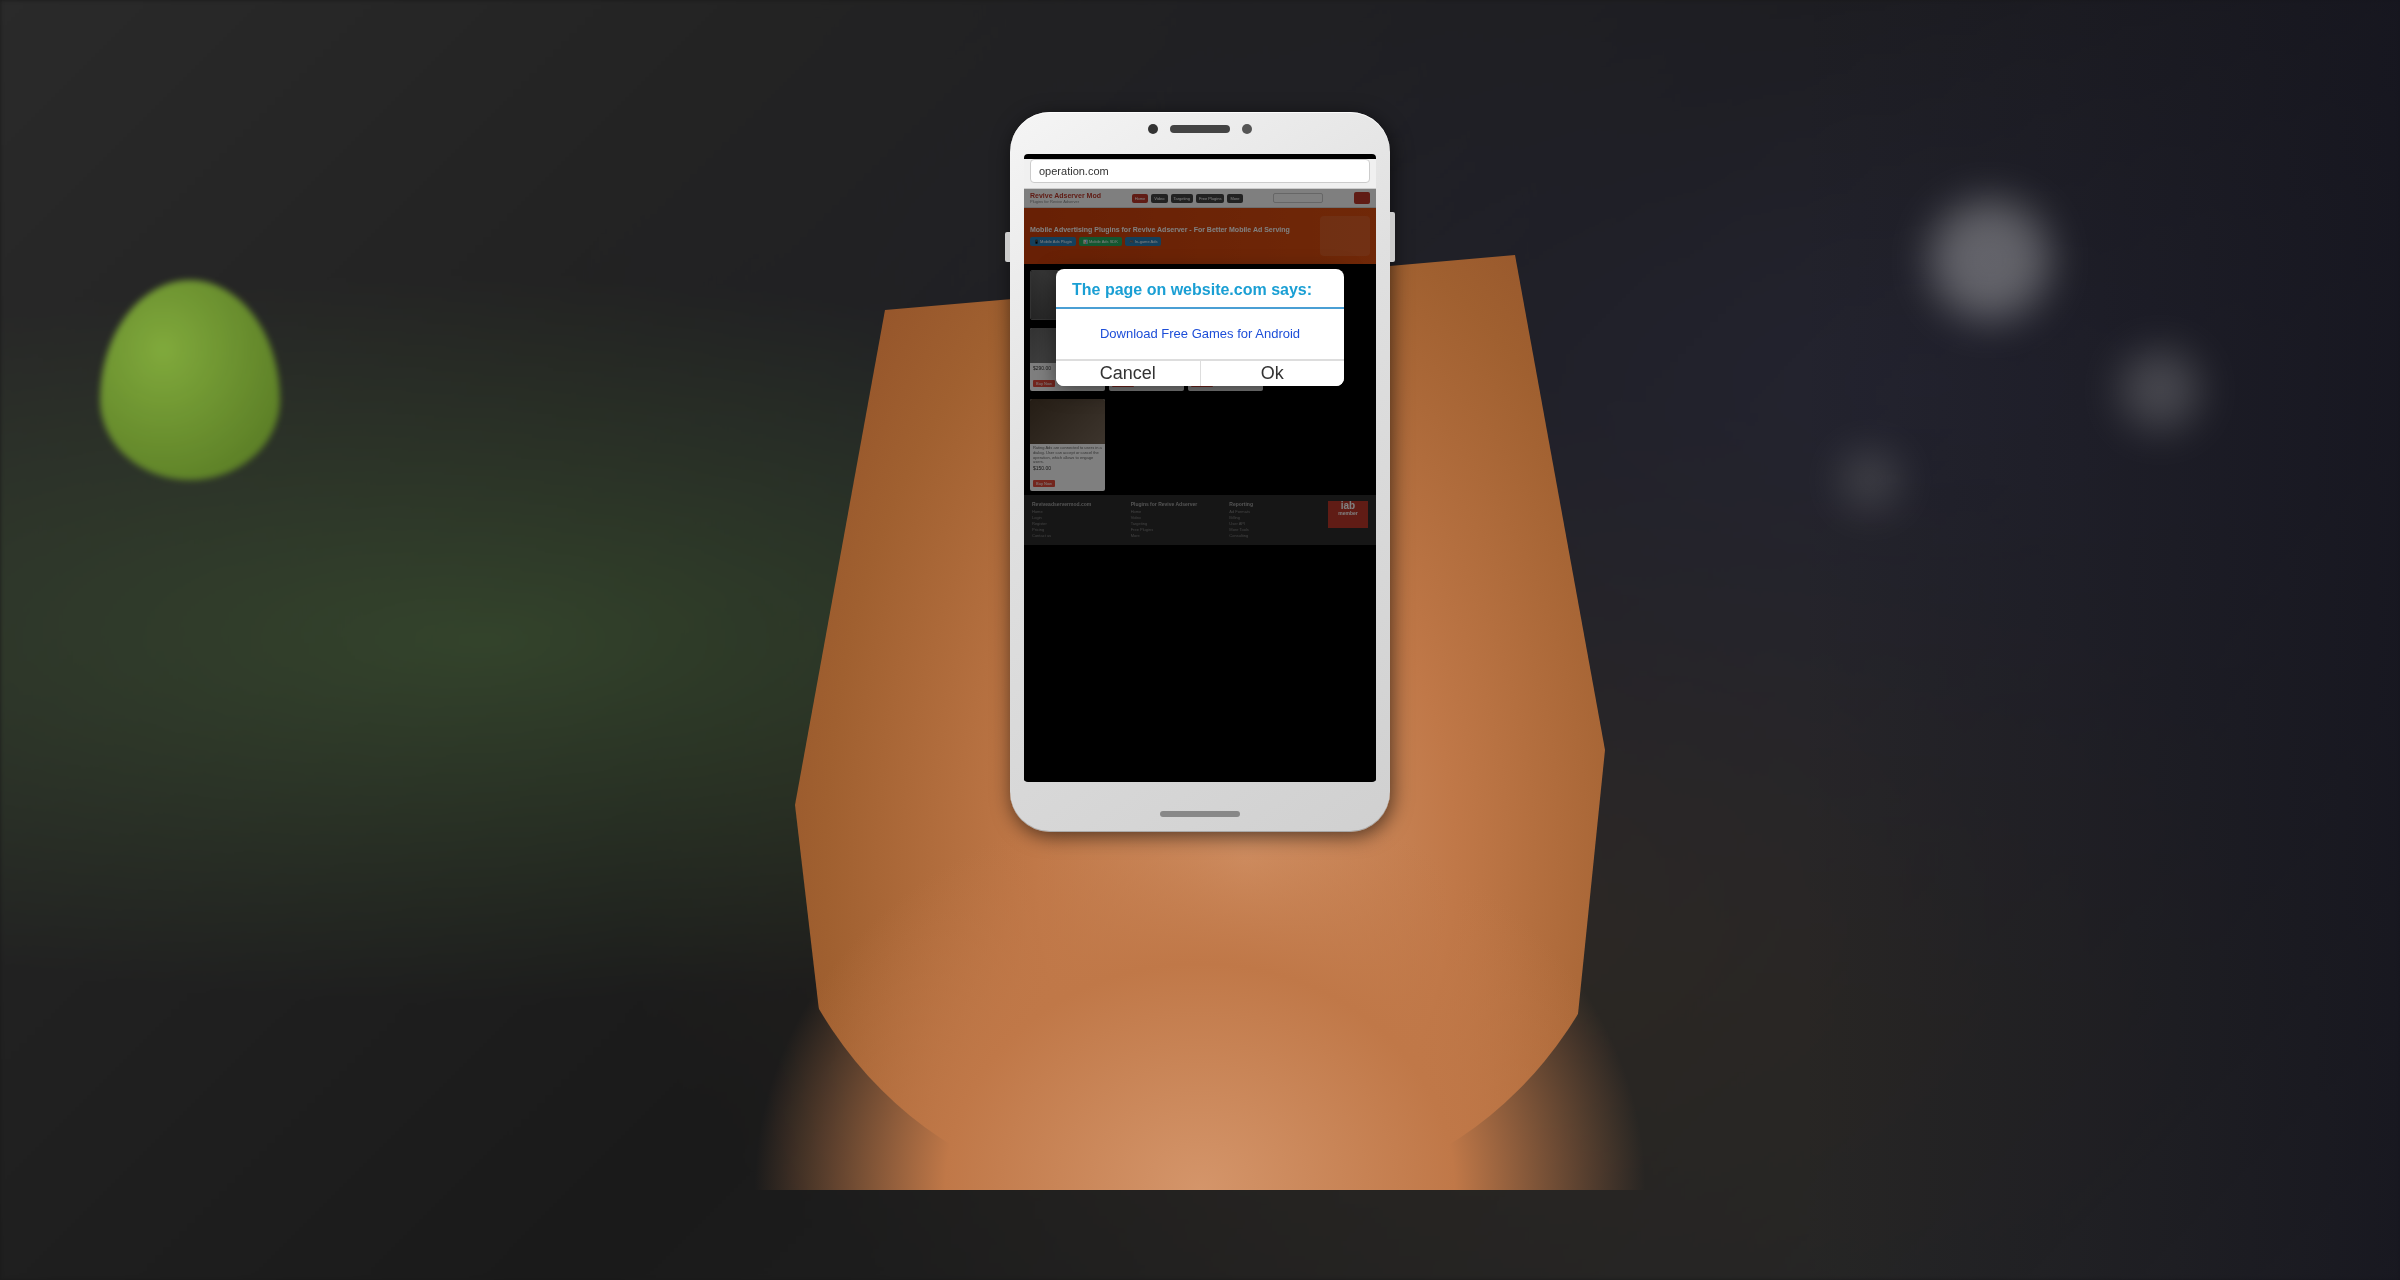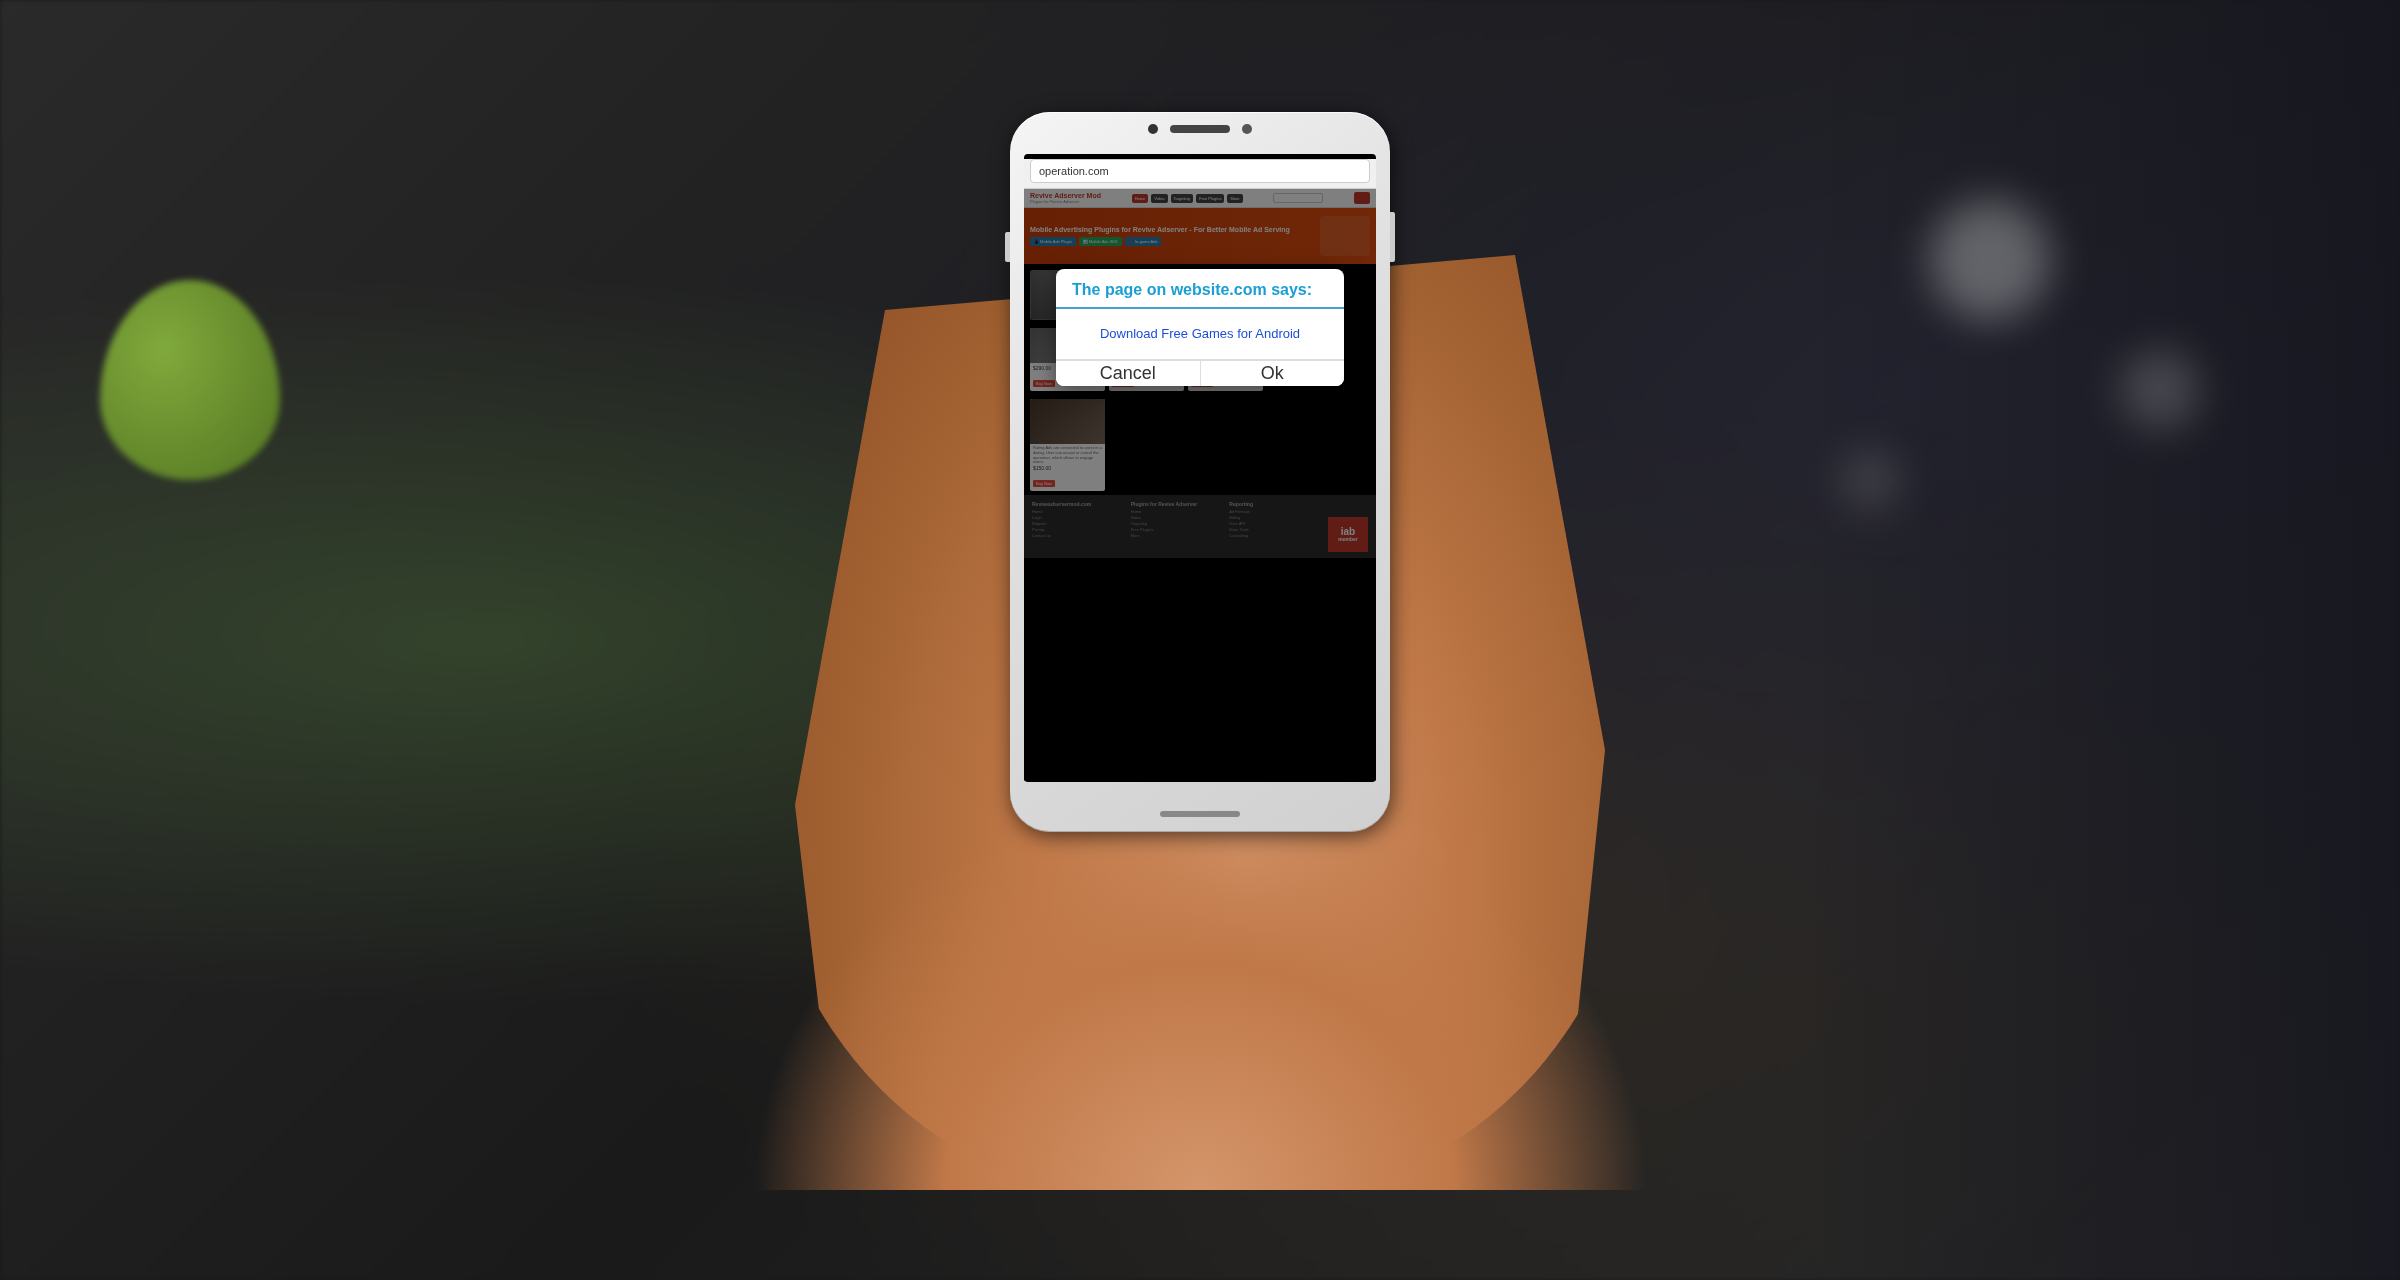--- a/index.html
+++ b/index.html
@@ -384,29 +384,27 @@
 
     .footer-link {
       font-size: 4px;
       color: #888;
       display: block;
       margin-bottom: 1px;
     }
 
     .footer-iab {
       width: 40px;
-      height: 35px;
+      height: 27px;
       background: #c0392b;
       display: flex;
-      align-items: center;
       justify-content: center;
       color: #fff;
       font-size: 8px;
       font-weight: bold;
-      margin-top: 16px;
     }
 
     
     .phone-bottom-bar {
       position: absolute;
       bottom: 15px;
       left: 50%;
       transform: translateX(-50%);
       width: 80px;
       height: 6px;

